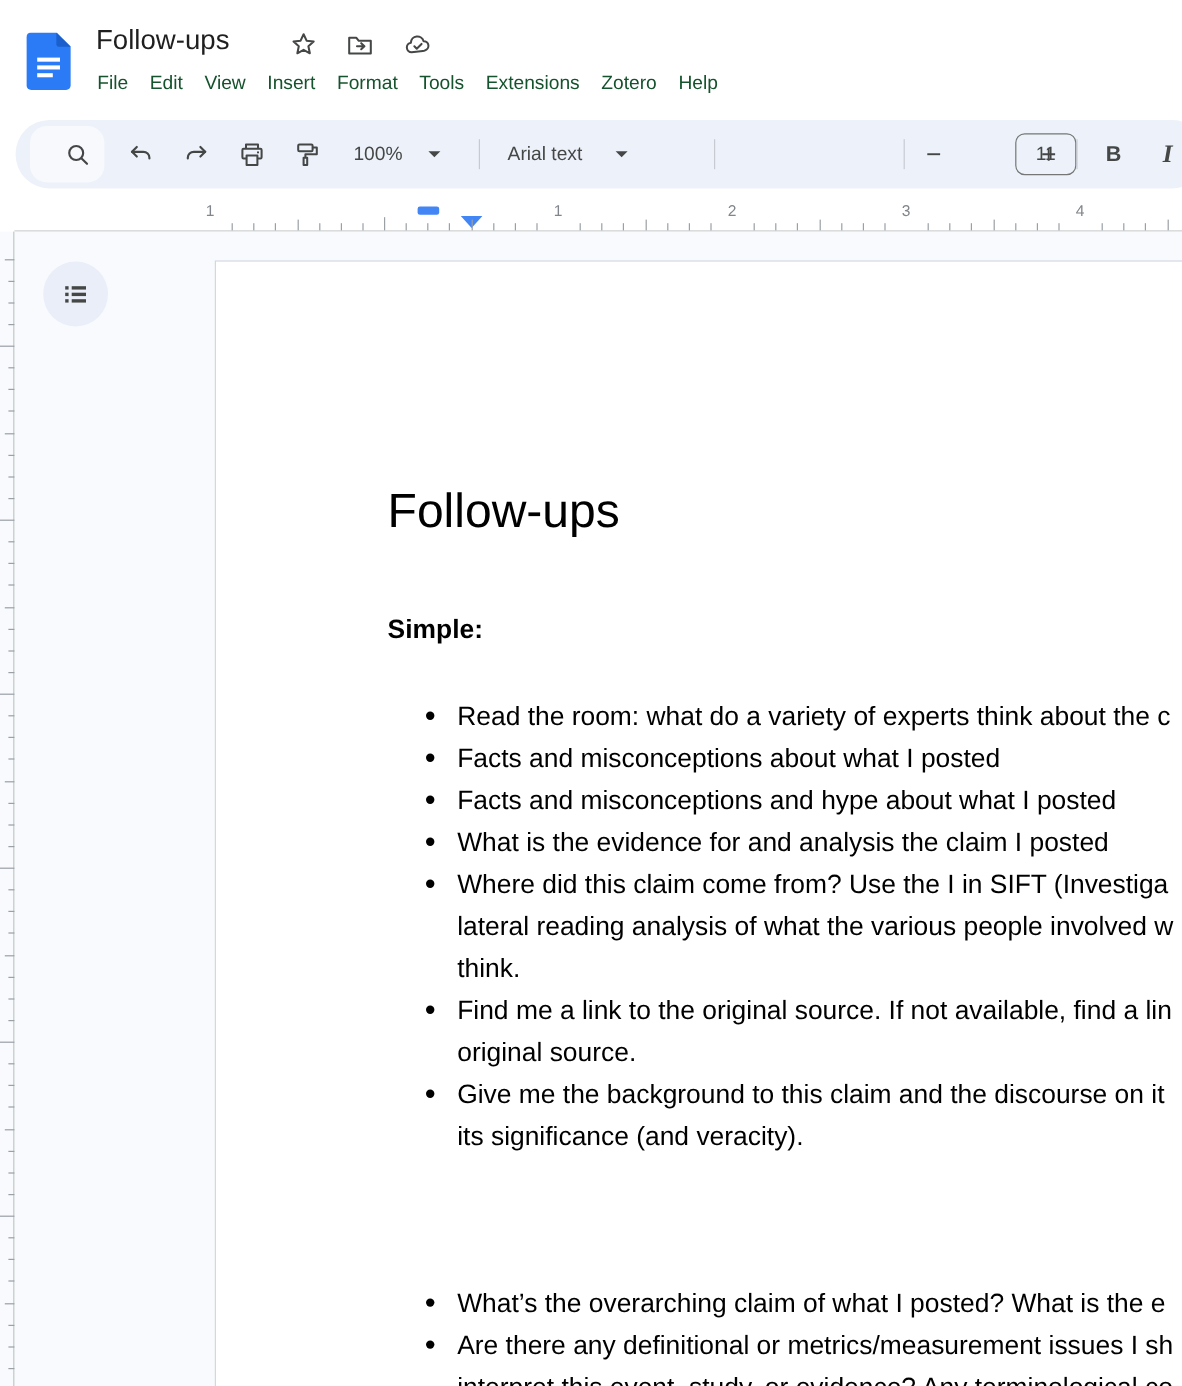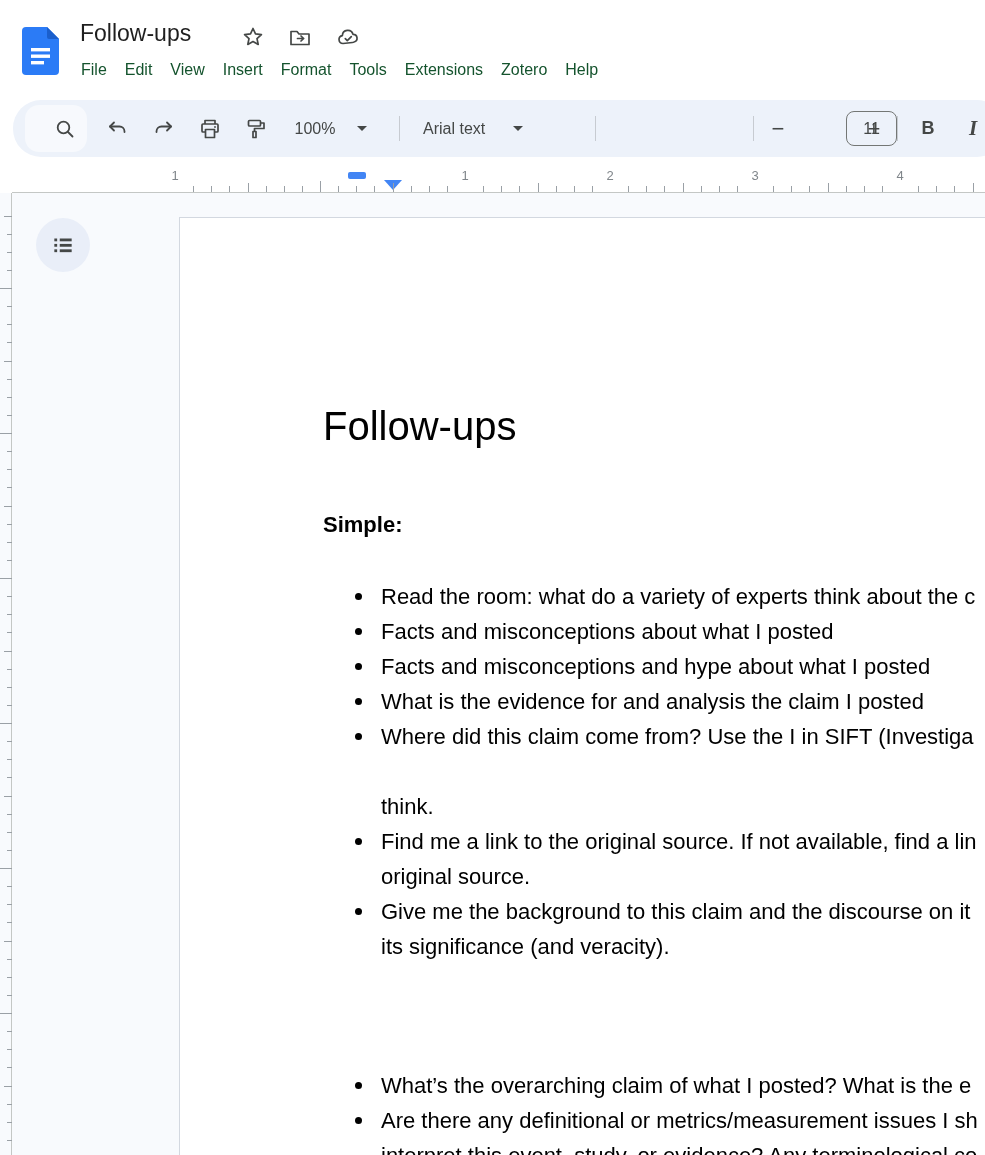--- a/index.html
+++ b/index.html
@@ -320,20 +320,21 @@
         <div class="bullet-dot" style="top: 375px;"></div>
         <div class="doc-line bullet-line" style="top: 361px;">Read the room: what do a variety of experts think about the c</div>
         <div class="bullet-dot" style="top: 410px;"></div>
         <div class="doc-line bullet-line" style="top: 396px;">Facts and misconceptions about what I posted</div>
         <div class="bullet-dot" style="top: 445px;"></div>
         <div class="doc-line bullet-line" style="top: 431px;">Facts and misconceptions and hype about what I posted</div>
         <div class="bullet-dot" style="top: 480px;"></div>
         <div class="doc-line bullet-line" style="top: 466px;">What is the evidence for and analysis the claim I posted</div>
         <div class="bullet-dot" style="top: 515px;"></div>
         <div class="doc-line bullet-line" style="top: 501px;">Where did this claim come from? Use the I in SIFT (Investiga</div>
+        <div class="doc-line bullet-line" style="top: 536px;">lateral reading analysis of what the various people involved w</div>
         <div class="doc-line bullet-line" style="top: 571px;">think.</div>
         <div class="bullet-dot" style="top: 620px;"></div>
         <div class="doc-line bullet-line" style="top: 606px;">Find me a link to the original source. If not available, find a lin</div>
         <div class="doc-line bullet-line" style="top: 641px;">original source.</div>
         <div class="bullet-dot" style="top: 690px;"></div>
         <div class="doc-line bullet-line" style="top: 676px;">Give me the background to this claim and the discourse on it</div>
         <div class="doc-line bullet-line" style="top: 711px;">its significance (and veracity).</div>
         <div class="bullet-dot" style="top: 864px;"></div>
         <div class="doc-line bullet-line" style="top: 850px;">What’s the overarching claim of what I posted? What is the e</div>
         <div class="bullet-dot" style="top: 899px;"></div>

